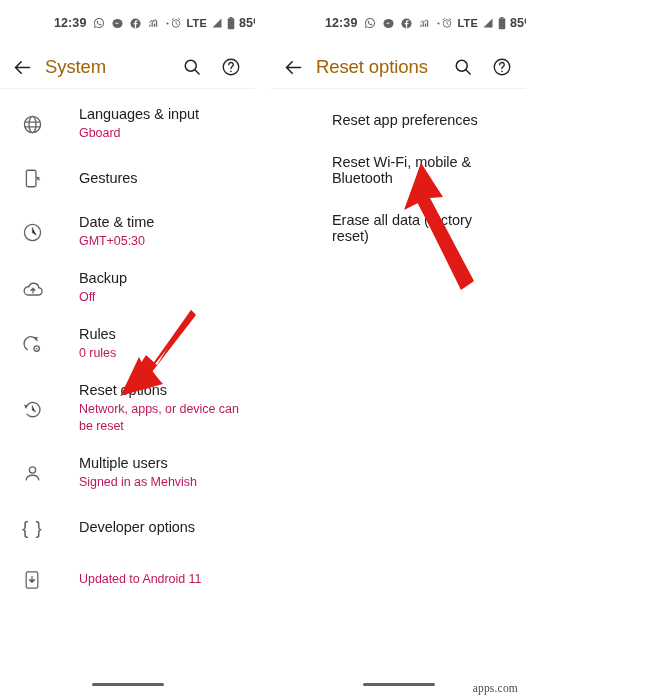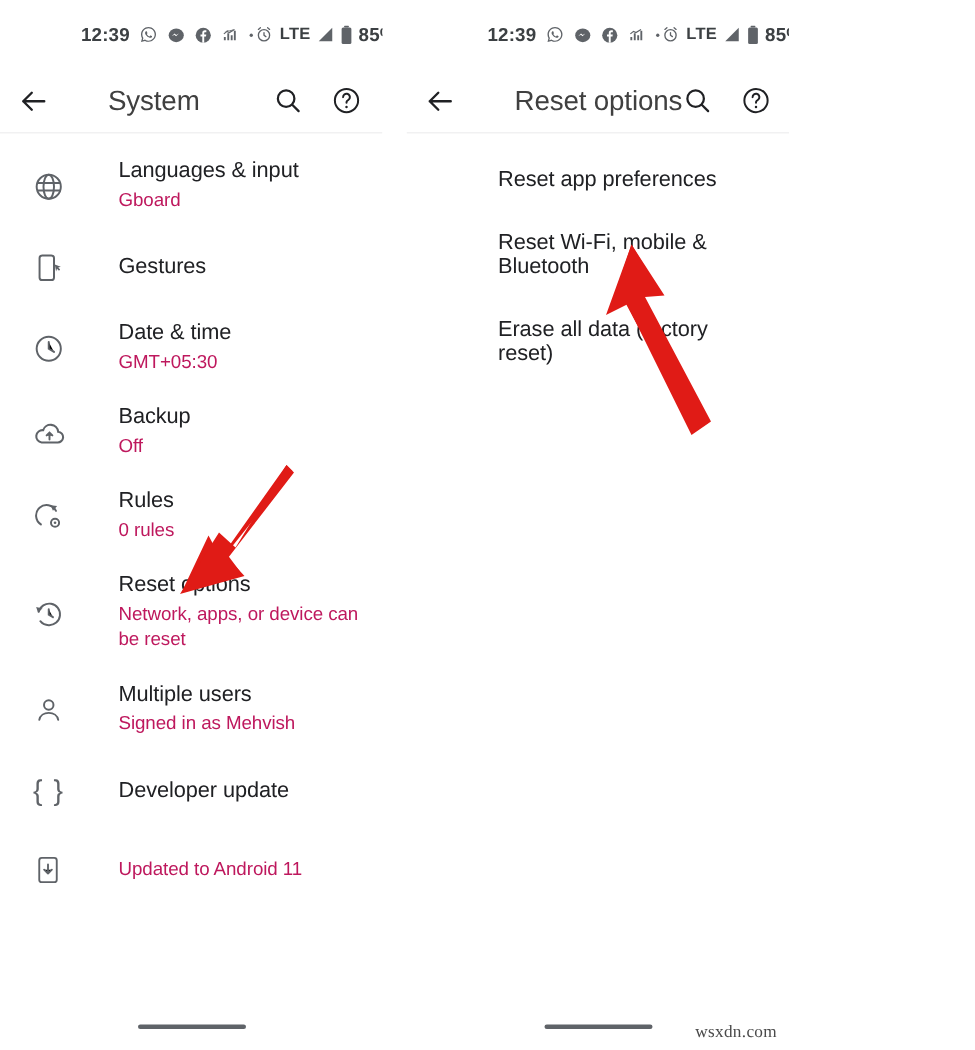--- a/index.html
+++ b/index.html
@@ -67,22 +67,22 @@
   
   .appbar {
     height: 42px;
     display: flex;
     align-items: center;
     padding: 0 14px 0 12px;
     position: relative;
   }
   .appbar-title {
     font-size: 18.5px;
-    color: #404040;
-    margin-left: 39px;
+    color: #a16207;
+    margin-left: 12px;
     letter-spacing: -.1px;
     white-space: nowrap;
     text-align: center;
   }
   .appbar-actions {
     margin-left: auto;
     display: flex;
     align-items: center;
     gap: 19px;
   }
@@ -350,21 +350,21 @@
         </span>
         <span class="row-text">
           <div class="row-title">Multiple users</div>
           <div class="row-sub">Signed in as Mehvish</div>
         </span>
       </div>
 
       <div class="row">
         <span class="row-icon brace">{ }</span>
         <span class="row-text">
-          <div class="row-title">Developer update</div>
+          <div class="row-title">Developer options</div>
         </span>
       </div>
 
       <div class="row">
         <span class="row-icon">
           <svg class="ic" width="20" height="20" viewBox="0 0 24 24">
               <rect x="5" y="2.3" width="14" height="19.4" rx="2" fill="none" stroke="#5f6368" stroke-width="1.5"></rect>
               <path stroke="#5f6368" stroke-width="1.5" stroke-linecap="round" stroke-linejoin="round" d="M12 7.6v7.2M8.9 11.7l3.1 3.1 3.1-3.1"></path>
             </svg>
         </span>
@@ -472,16 +472,16 @@
       <div class="srow">Erase all data (factory reset)</div>
     </div>
 
     <div class="nav-pill"></div>
 
     <svg class="arrow-layer" width="325" height="700" viewBox="0 0 325 700">
       <path fill="#e01b16" d="M150 163 L135 208 L146 202 L192 288 L201 282 L158 197 L170 196 Z"></path>
       <path fill="#e01b16" d="M150 163 L133 210 L147 203 L190 290 L203 281 L159 198 L172 197 Z"></path>
     </svg>
 
-    <div class="watermark">wsxdn.com</div>
+    <div class="watermark">apps.com</div>
   </div>
 
 </div>
 
 </body></html>

